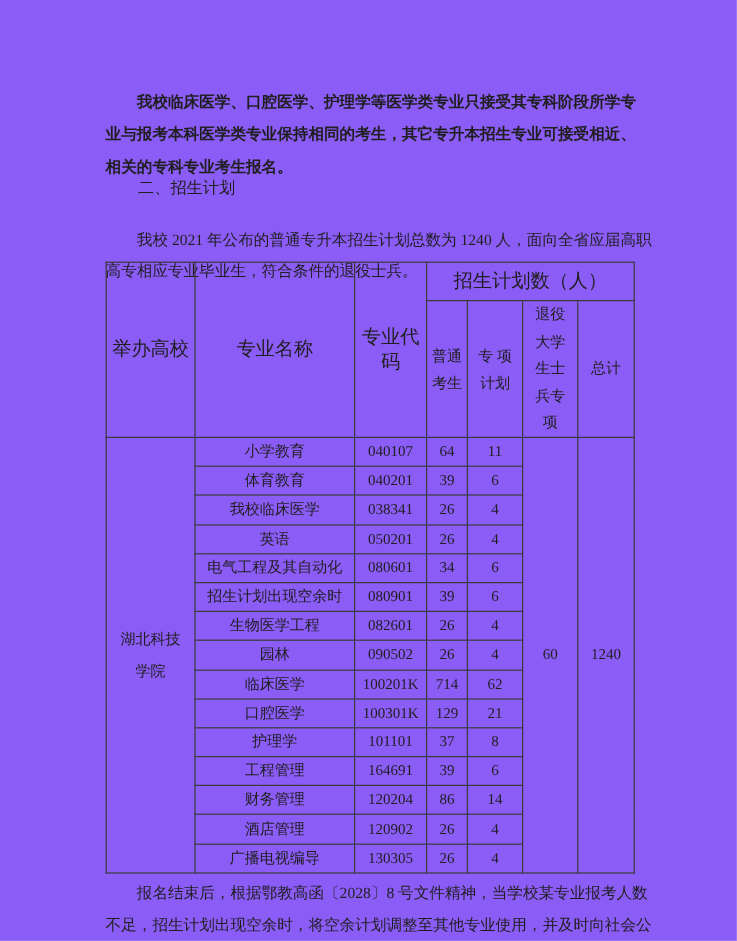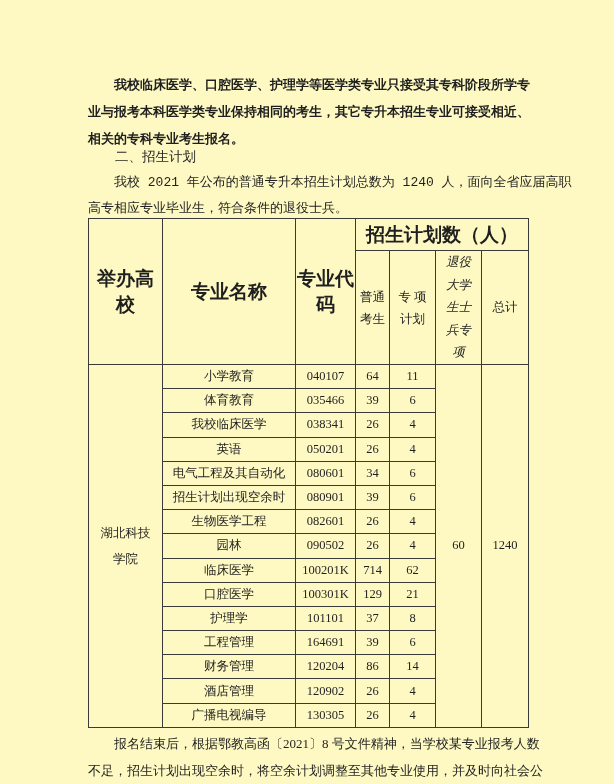--- a/index.html
+++ b/index.html
@@ -6,62 +6,62 @@
   body {
     width: 614px; height: 784px;
     background: #ffffff;
     font-family: "Liberation Serif", "DejaVu Serif", serif;
     color: #1f1f1f;
   }
   .page {
     position: relative;
     width: 614px; height: 784px;
     overflow: hidden;
-    background: #fef9c3;
+    background: #8b5cf6;
   }
   .para {
     position: absolute;
     left: 88px; width: 442px;
     font-size: 13px;
     white-space: pre;
     text-indent: 2em;
     margin: 0;
   }
   .p1 { top: 71px; line-height: 27px; font-weight: bold; }
   .heading {
     position: absolute;
     left: 88px; top: 147px; width: 442px;
     font-size: 13.5px; font-weight: normal;
     text-indent: 2em; margin: 0;
     line-height: 20px;
   }
-  .p2 { top: 170px; line-height: 26px; font-family: Liberation Mono, monospace; }
+  .p2 { top: 187px; line-height: 26px; }
   .p3 { top: 730px; line-height: 27px; }
   table.enroll {
     position: absolute;
     left: 88px; top: 218px;
     border-collapse: collapse;
     table-layout: fixed;
     width: 440px;
   }
   table.enroll th, table.enroll td {
     border: 1px solid #3a3a3a;
     text-align: center;
     vertical-align: middle;
     font-weight: normal;
     font-size: 12.5px;
     padding: 0;
     overflow: hidden;
   }
   tr.hdr1 { height: 32px; }
-  tr.hdr1 th { font-size: 19px; font-weight: bold; }
+  tr.hdr1 th { font-size: 16px; }
   tr.hdr2 { height: 114px; }
   tr.data-row { height: 24.2px; }
   .pre2 { white-space: pre-line; line-height: 22px; }
-  .pre5 { white-space: pre-line; line-height: 22.5px; font-style: italic; }
+  .pre5 { white-space: pre-line; line-height: 22.5px; }
   .college { white-space: pre-line; line-height: 26px; margin-top: 32px; }
 </style>
 </head>
 <body>
 
 <div class="page">
 
   <p class="para p1">我校临床医学、口腔医学、护理学等医学类专业只接受其专科阶段所学专
 业与报考本科医学类专业保持相同的考生，其它专升本招生专业可接受相近、
 相关的专科专业考生报名。</p>
@@ -106,21 +106,21 @@
 学院</td>
         <td>小学教育</td>
         <td>040107</td>
         <td>64</td>
         <td>11</td>
         <td rowspan="15">60</td>
         <td rowspan="15">1240</td>
       </tr>
       <tr class="data-row">
         <td>体育教育</td>
-        <td>035466</td>
+        <td>040201</td>
         <td>39</td>
         <td>6</td>
       </tr>
       <tr class="data-row">
         <td>我校临床医学</td>
         <td>038341</td>
         <td>26</td>
         <td>4</td>
       </tr>
       <tr class="data-row">
@@ -191,16 +191,16 @@
       </tr>
       <tr class="data-row">
         <td>广播电视编导</td>
         <td>130305</td>
         <td>26</td>
         <td>4</td>
       </tr>
     </tbody>
   </table>
 
-  <p class="para p3">报名结束后，根据鄂教高函〔2021〕8 号文件精神，当学校某专业报考人数
+  <p class="para p3">报名结束后，根据鄂教高函〔2028〕8 号文件精神，当学校某专业报考人数
 不足，招生计划出现空余时，将空余计划调整至其他专业使用，并及时向社会公</p>
 
 </div>
 
 </body></html>

